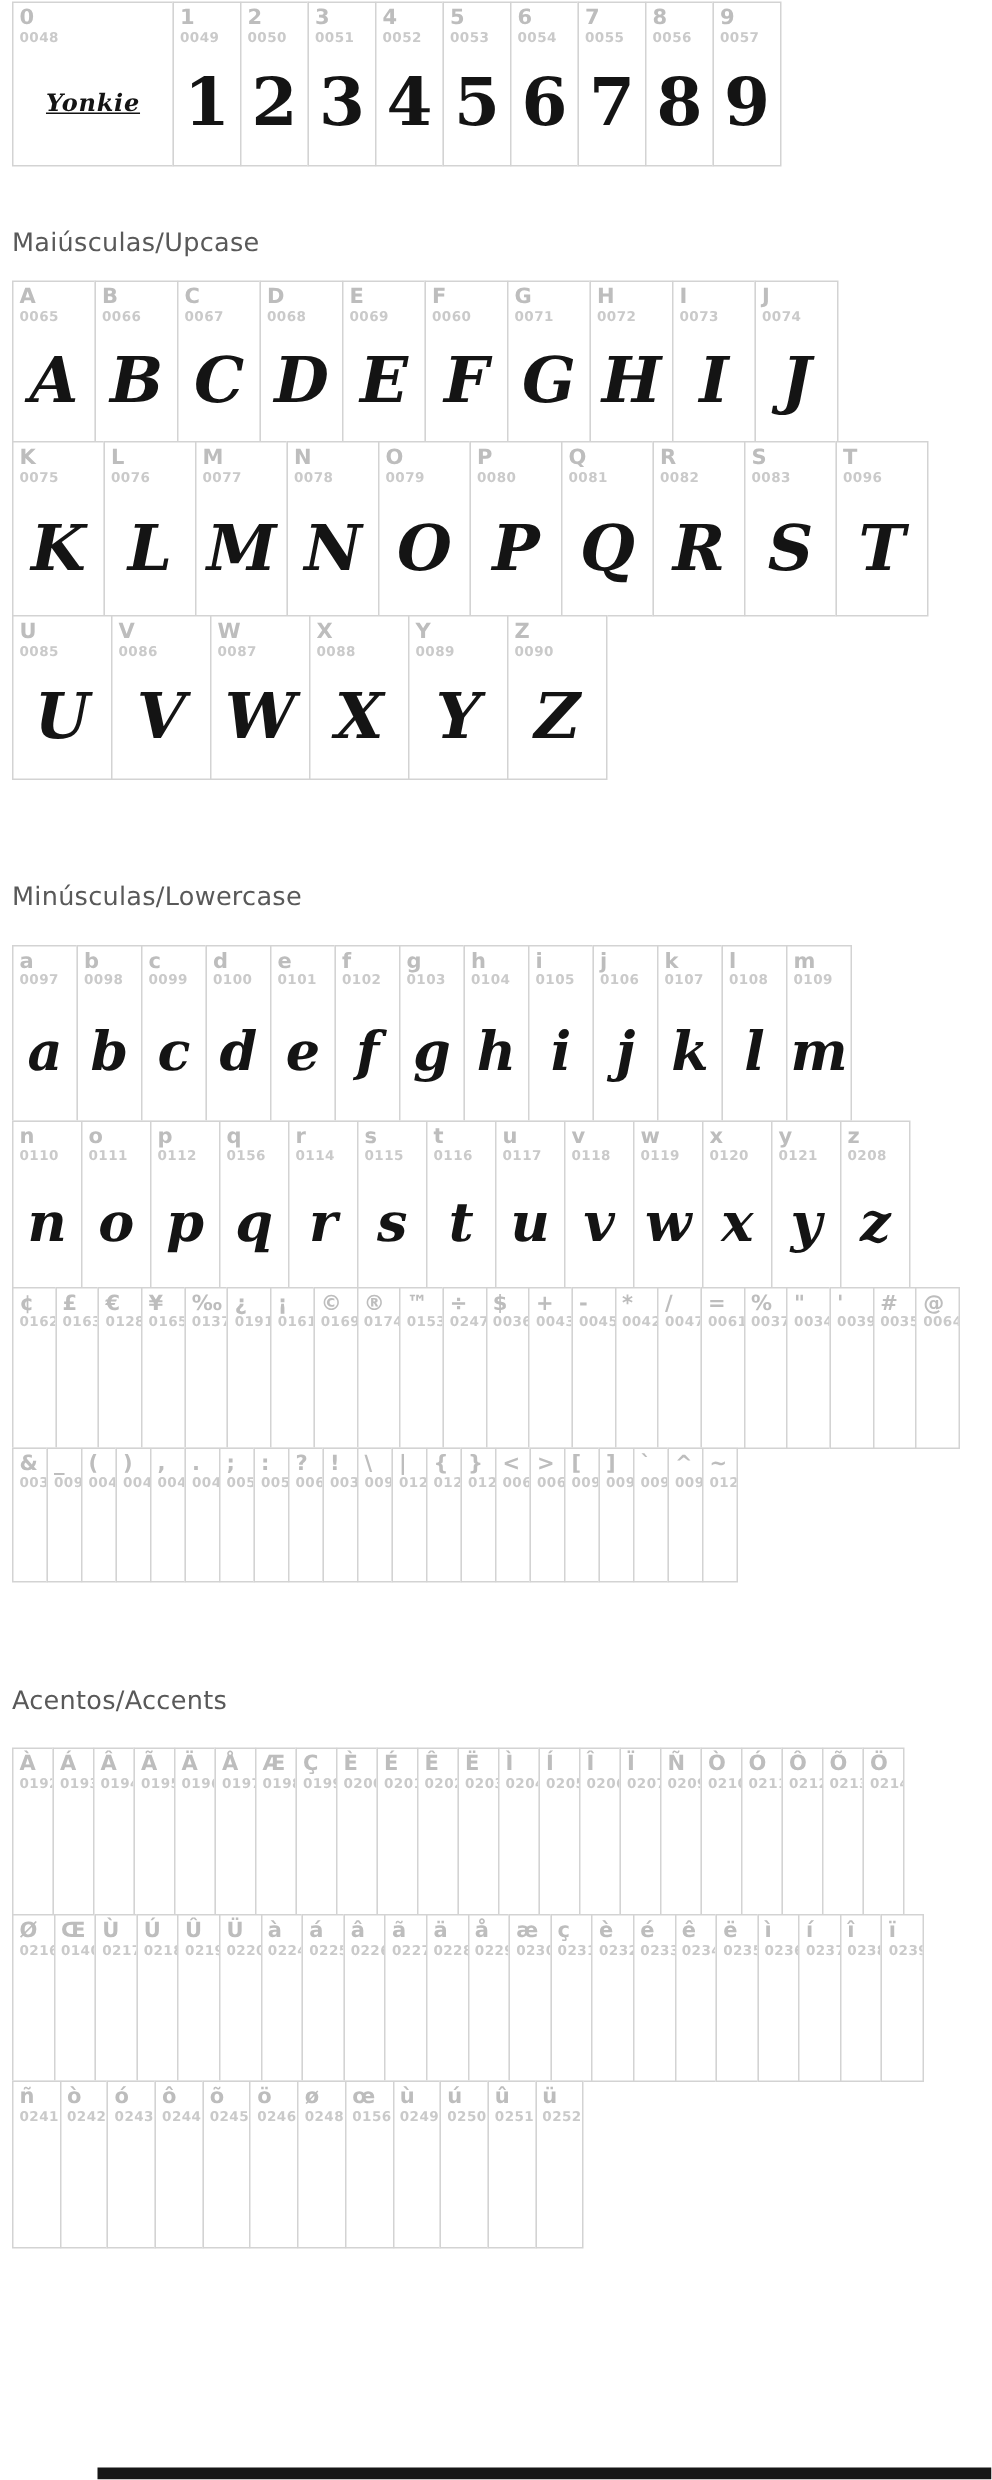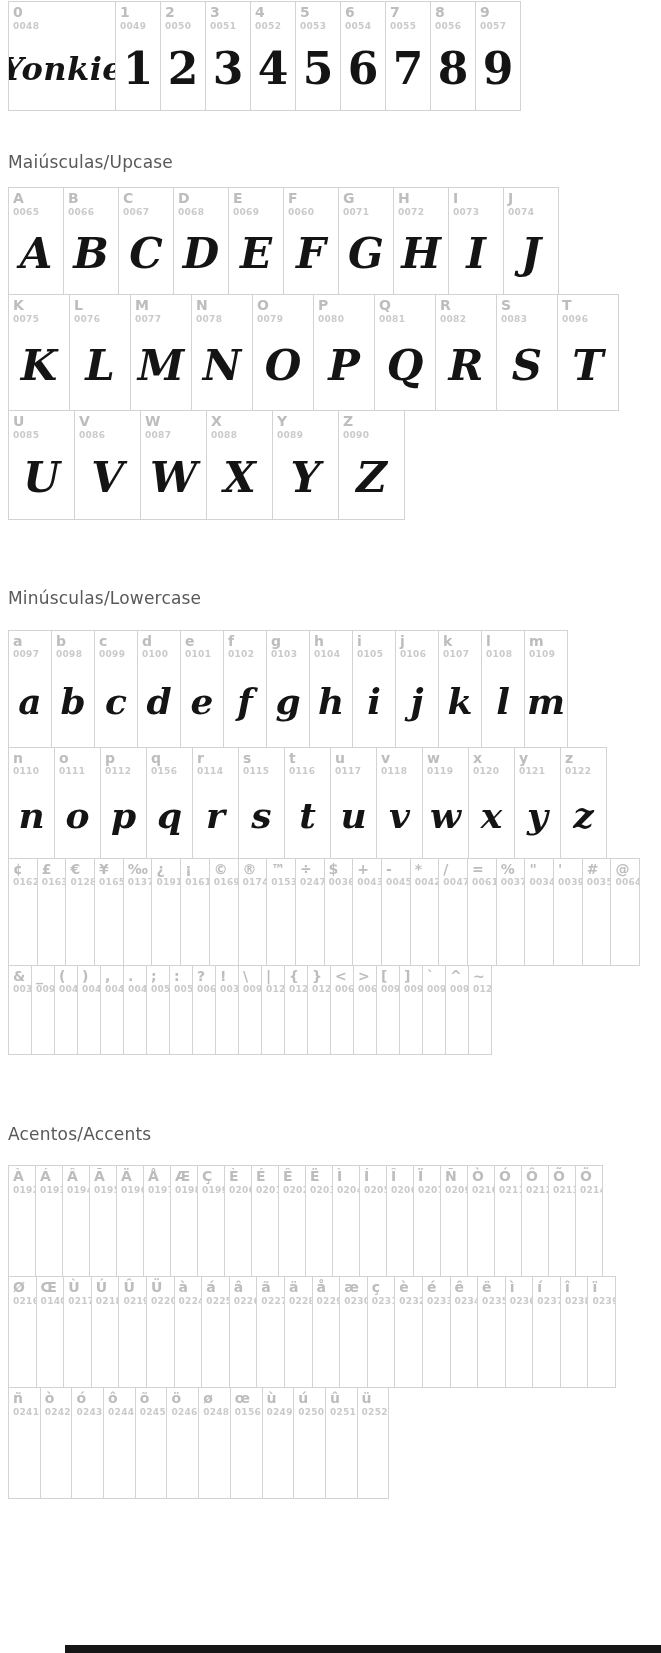--- a/index.html
+++ b/index.html
@@ -28,22 +28,22 @@
   .cell-code{font-size:9px;font-weight:bold;color:#cacaca;line-height:1.5;letter-spacing:.3px;}
   .cell-glyph{
     flex:1;display:flex;align-items:center;justify-content:center;
     color:#141414;font-family:"DejaVu Serif","Liberation Serif",serif;
     padding-bottom:6px;white-space:nowrap;
   }
   .g-num  .cell-glyph{font-size:44px;font-weight:bold;}
   .g-upper .cell-glyph{font-size:42px;font-weight:bold;font-style:italic;}
   .g-lower .cell-glyph{font-size:36px;font-weight:bold;font-style:italic;}
   .glyph-logo .cell-glyph{
-    font-size:32px;font-weight:bold;font-style:italic;
-    letter-spacing:.5px;
+    font-size:16px;font-weight:bold;font-style:italic;
+    text-decoration:underline;letter-spacing:.5px;
   }
   .footer-bar{
     position:absolute;left:65px;right:0;bottom:0;height:8px;background:#161616;
   }
 </style>
 </head>
 <body>
 
 <div id="content">
     <section class="section section-numbers g-num">
@@ -492,21 +492,21 @@
           <div class="cell" style="width: 47px; height: 112px;">
             <div class="cell-head">
               <div class="cell-char">y</div>
               <div class="cell-code">0121</div>
             </div>
             <div class="cell-glyph">y</div>
           </div>
           <div class="cell" style="width: 47px; height: 112px;">
             <div class="cell-head">
               <div class="cell-char">z</div>
-              <div class="cell-code">0122</div>
+              <div class="cell-code">0208</div>
             </div>
             <div class="cell-glyph">z</div>
           </div>
         </div>
       </div>
     </section>
     <section class="section section-symbols ">
       <div class="grid">
         <div class="row">
           <div class="cell" style="width: 29.7px; height: 108px;">

